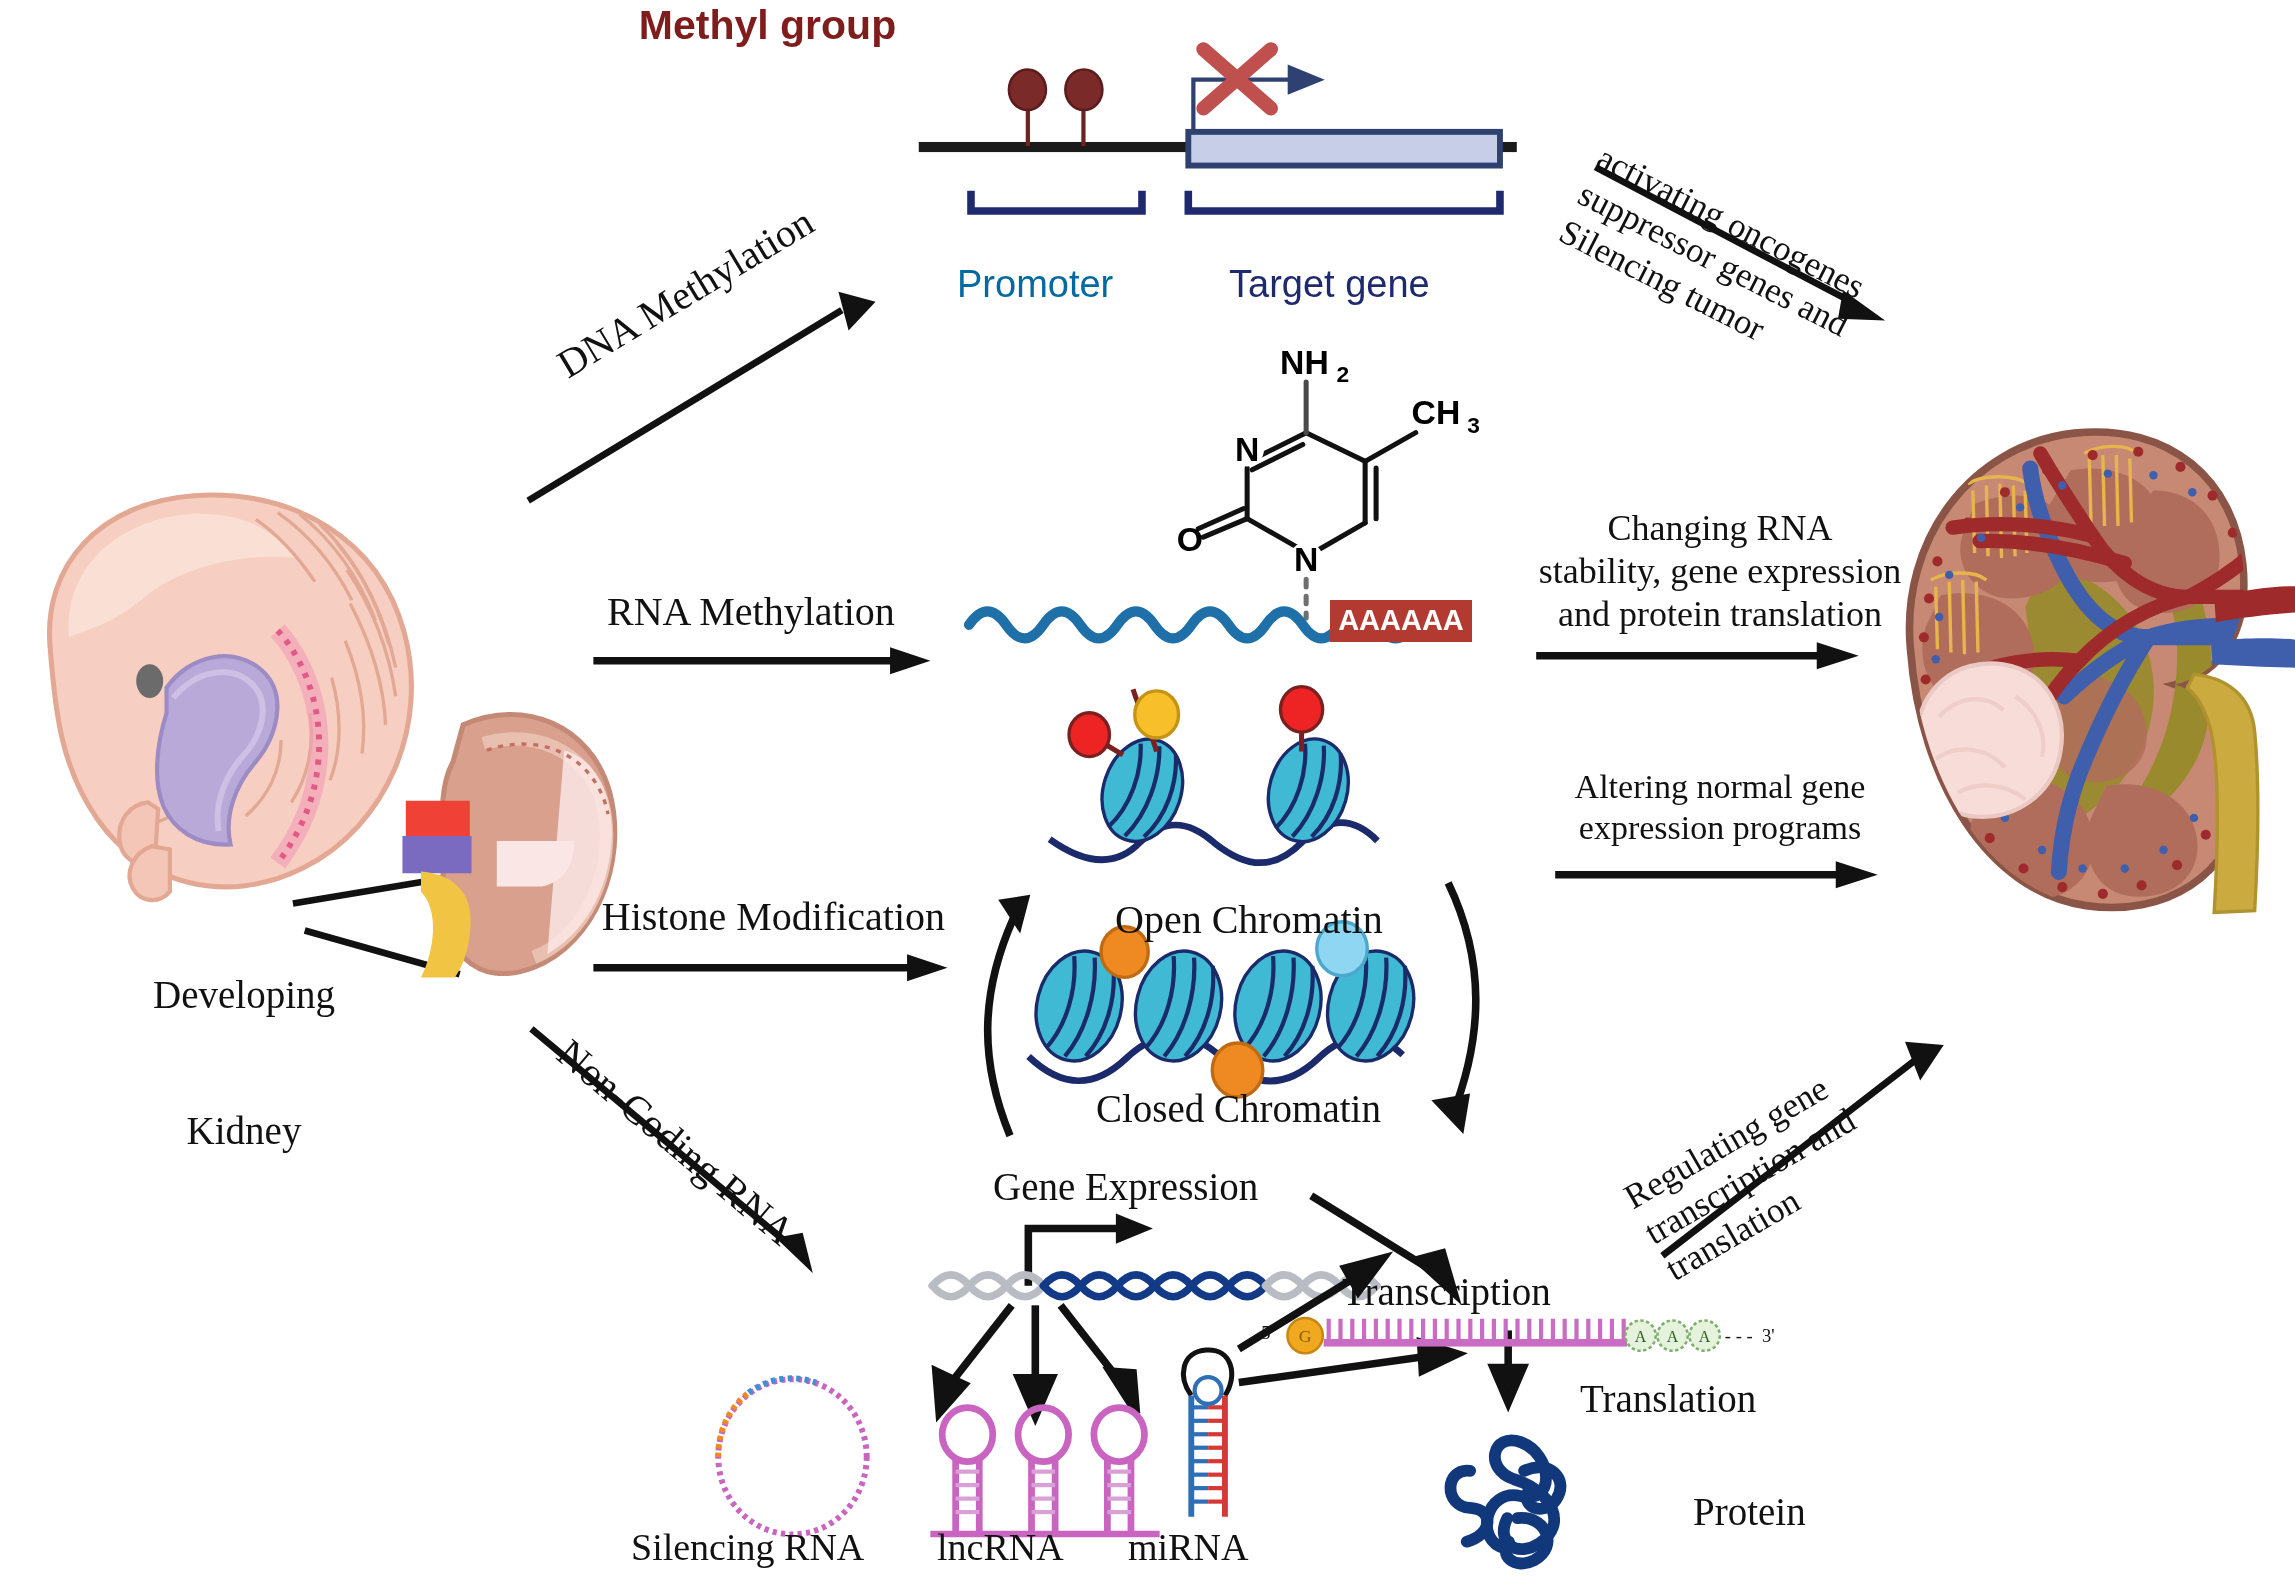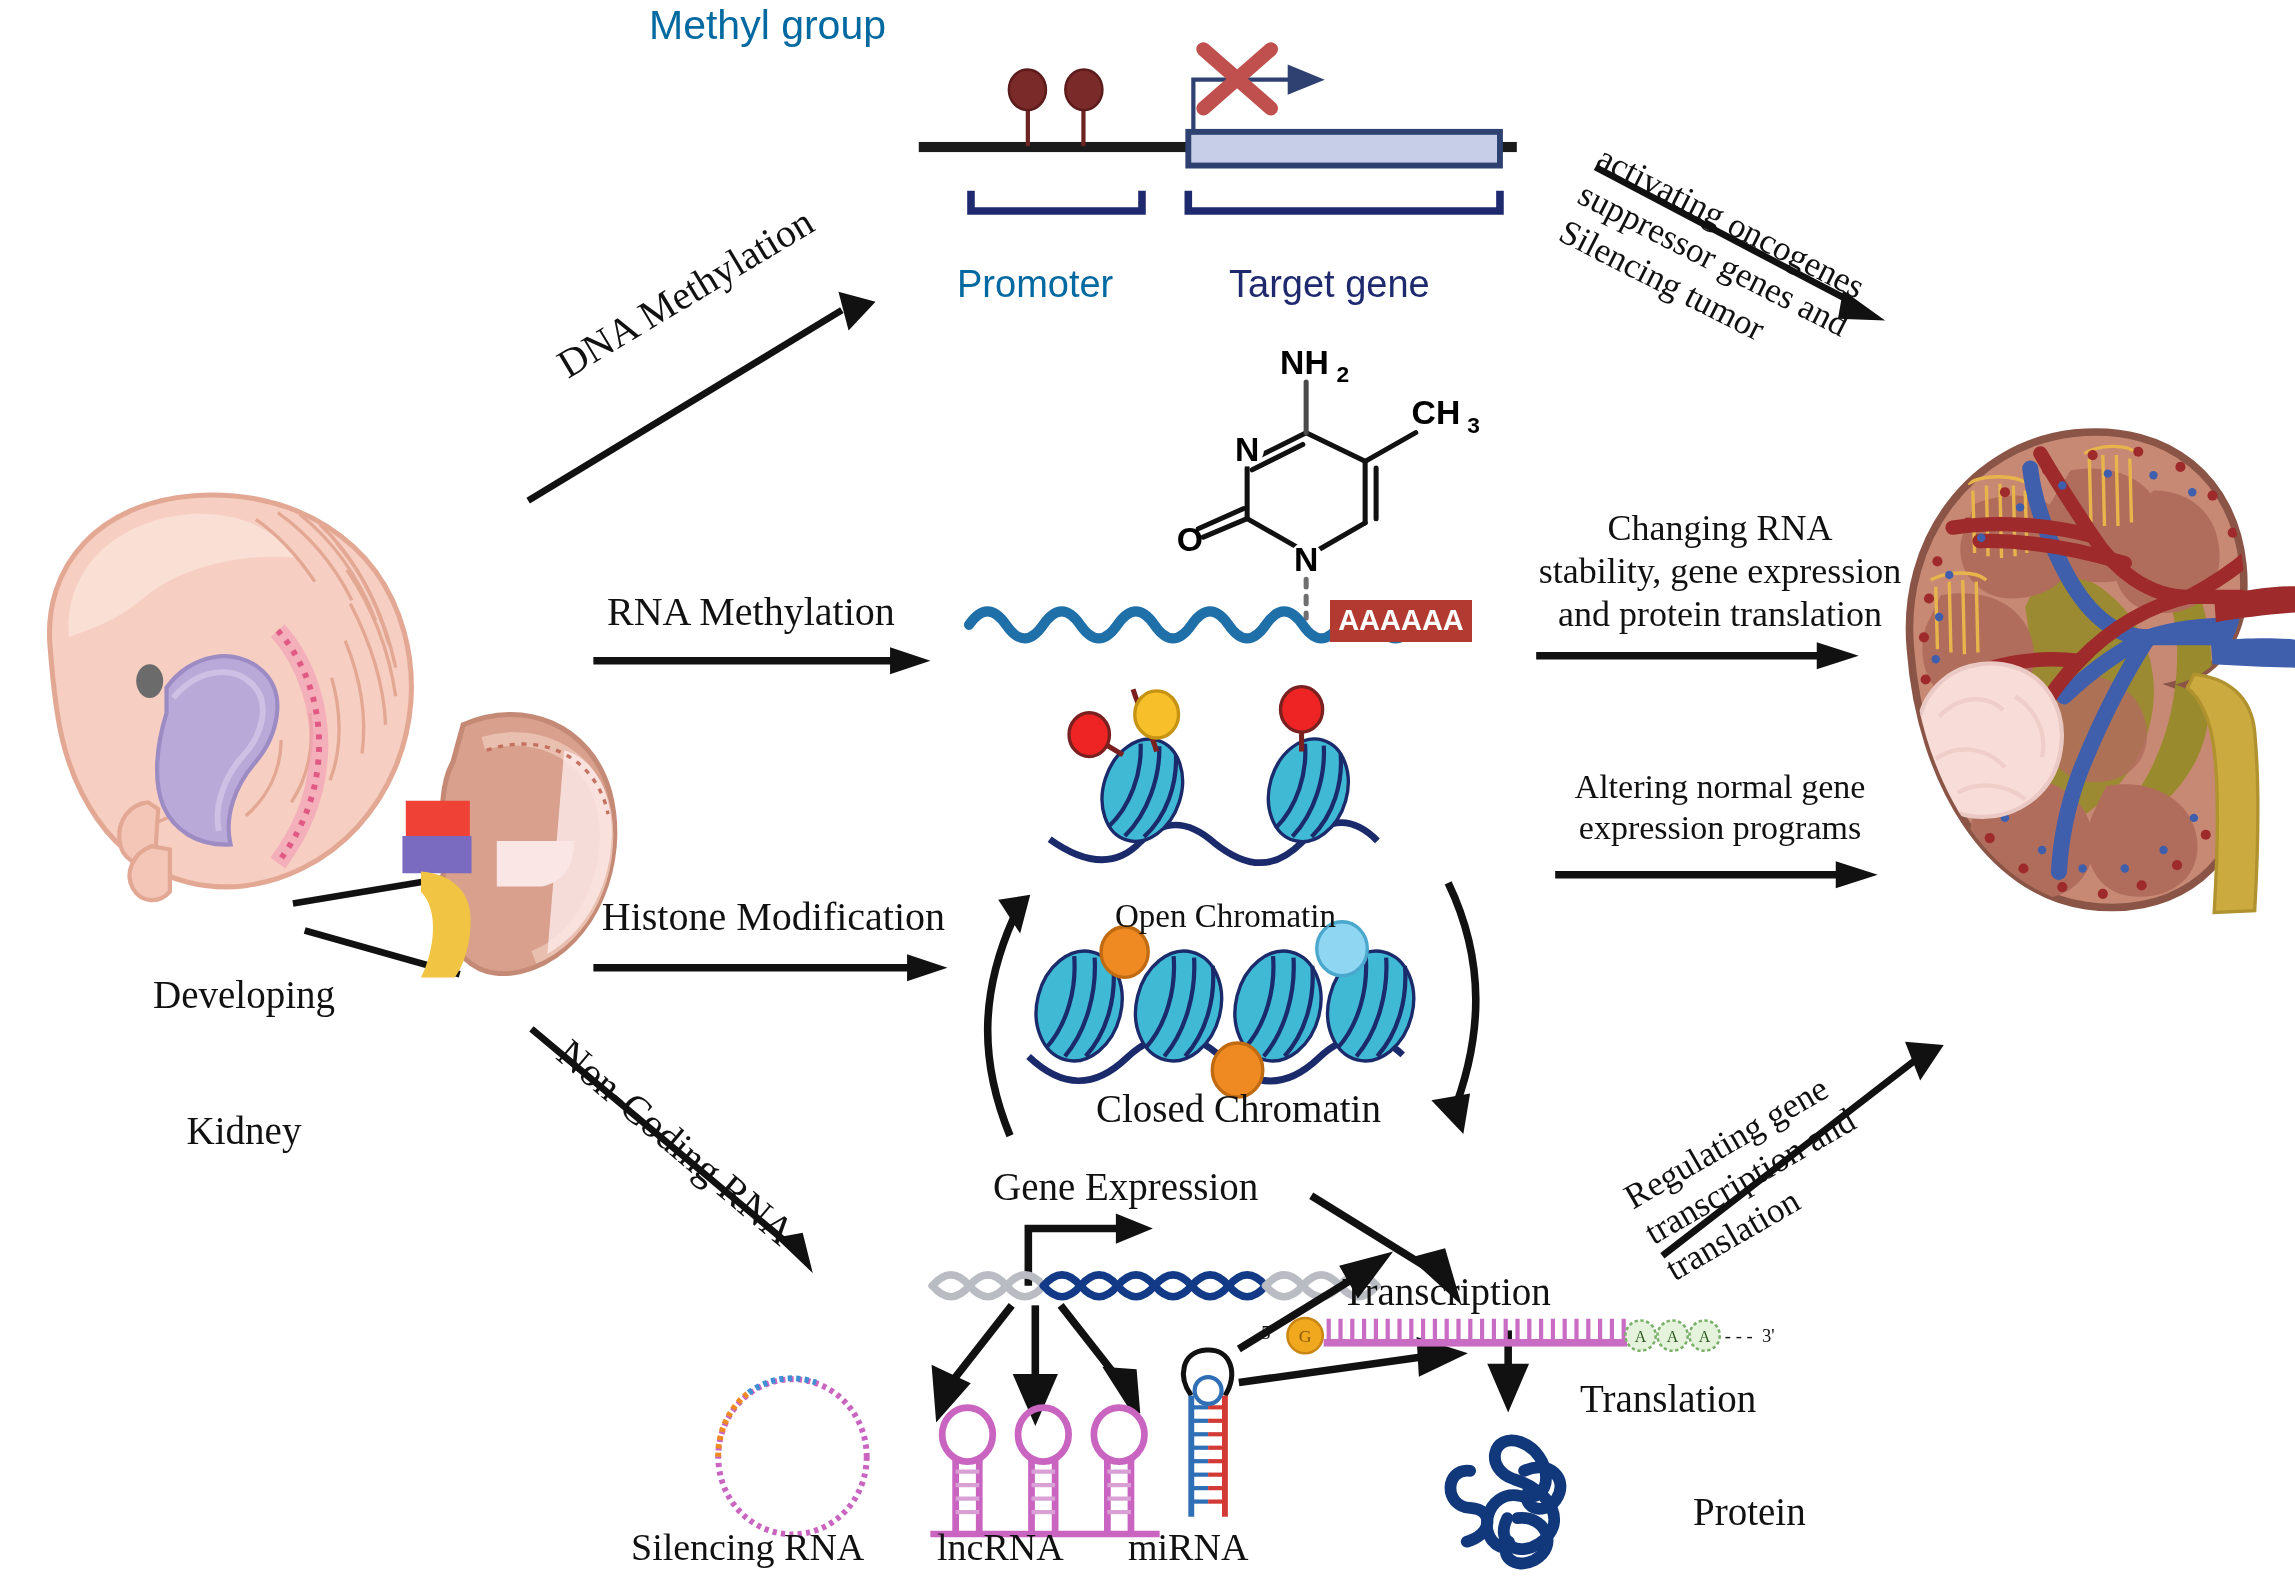--- a/index.html
+++ b/index.html
@@ -11,21 +11,21 @@
   .serif{font-family:"Liberation Serif","DejaVu Serif",serif;}
   .sans{font-family:"Liberation Sans","DejaVu Sans",sans-serif;}
   .ctr{text-align:center;}
   svg{display:block;overflow:visible;}
 </style>
 </head>
 <body>
 
 <div class="stage">
 
-  <div class="lbl sans ctr" style="left:540px;top:3.4px;width:455px;font-size:41px;color:#0369a1;">Methyl group</div>
+  <div class="lbl sans ctr" style="left:540px;top:3.4px;width:455px;font-size:41px;color:#7f1d1d;font-weight:bold;">Methyl group</div>
 
   <svg class="abs" style="left:910px;top:51px;" width="624" height="219" viewBox="0 0 740 260">
 
     <rect x="10" y="108" width="710" height="12" fill="#1b1b1b"></rect>
 
     <g>
       <rect x="137" y="55" width="5" height="58" fill="#6e2323"></rect>
       <ellipse cx="139" cy="46" rx="22" ry="24" fill="#7b2a2a" stroke="#5d1c1c" stroke-width="3"></ellipse>
     </g>
     <g>
@@ -250,21 +250,21 @@
         <path d="M490,334 C502,372 502,420 484,456" transform="rotate(14 486 394)"></path>
         <path d="M514,338 C526,374 526,416 508,450" transform="rotate(14 486 394)"></path>
       </g>
     </g>
 
     <ellipse cx="194" cy="330" rx="28" ry="30" fill="#ef8a22" stroke="#c06b12" stroke-width="4"></ellipse>
     <ellipse cx="452" cy="326" rx="30" ry="32" fill="#8fd6f2" stroke="#4aa8cd" stroke-width="4"></ellipse>
     <ellipse cx="328" cy="470" rx="30" ry="32" fill="#ef8a22" stroke="#c06b12" stroke-width="4"></ellipse>
   </svg>
 
-  <div class="lbl serif" style="left:1115px;top:898px;font-size:33px;">Open Chromatin</div>
+  <div class="lbl serif" style="left:1115px;top:898px;font-size:40px;">Open Chromatin</div>
   <div class="lbl serif" style="left:1096px;top:1087px;font-size:39px;">Closed Chromatin</div>
 
   <div class="lbl serif" style="left:993px;top:1165px;font-size:39px;">Gene Expression</div>
 
   <svg class="abs" style="left:927px;top:1205px;" width="472" height="101" viewBox="0 0 560 120">
 
     <path d="M120,96 L120,28 L228,28" fill="none" stroke="#111" stroke-width="9"></path>
     <path d="M224,10 L268,28 L224,46 Z" fill="#111"></path>
 
     <g stroke-width="9" fill="none" stroke-linecap="round">

